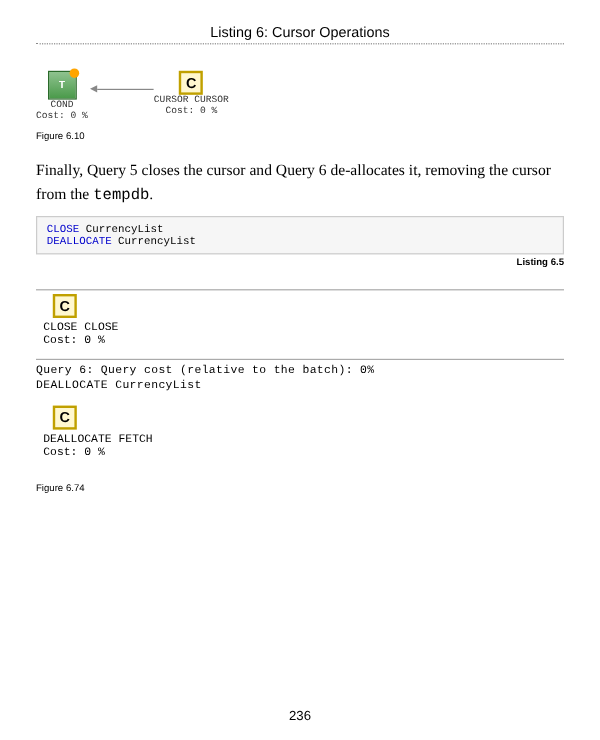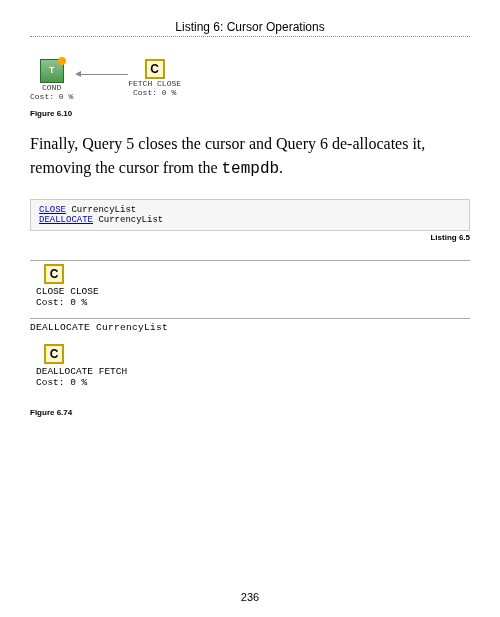--- a/index.html
+++ b/index.html
@@ -91,38 +91,38 @@
     content: "";
     position: absolute;
     left: 2px; top: 2px;
     border-top: 3px solid transparent;
     border-bottom: 3px solid transparent;
     border-right: 6px solid #888;
   }
   .fig-label {
     font-family: Arial, sans-serif;
     font-size: 8px;
-    font-weight: bold;
+    font-weight: normal;
     margin: 6px 0 14px 0;
   }
   .body-text {
-    font-size: 16px;
+    font-size: 13px;
     line-height: 1.5;
-    margin-bottom: 18px;
+    margin-bottom: 8px;
   }
   .mono { font-family: 'Courier New', monospace; }
   .code-box {
     border: 1px solid #ccc;
     background: #f6f6f6;
     padding: 5px 8px;
     font-family: 'Courier New', monospace;
     font-size: 9px;
     margin-bottom: 2px;
   }
-  .kw { color: #0000cc; text-decoration: underline; }
+  .kw { color: #0000cc; }
   .listing-label {
     font-family: Arial, sans-serif;
     font-size: 8px;
     font-weight: bold;
     margin-bottom: 18px;
     text-align: right;
   }
   .query-block {
     border-top: 1px solid #aaa;
     padding: 3px 0 10px 0;
@@ -155,21 +155,21 @@
 
 <div class="plan-row">
   <div class="plan-node">
     <div class="cond-icon"></div>
     <span>COND</span>
     <span>Cost: 0 %</span>
   </div>
   <div class="arrow-line"></div>
   <div class="plan-node">
     <div class="cursor-c">C</div>
-    <span>FETCH CLOSE</span>
+    <span>CURSOR CURSOR</span>
     <span>Cost: 0 %</span>
   </div>
 </div>
 
 <div class="fig-label">Figure 6.10</div>
 
 <p class="body-text">
   <span>Finally, Query 5 closes the cursor and Query 6 de-allocates it, removing the cursor from the </span><span class="mono">tempdb</span><span>.</span>
 </p>
 
@@ -184,20 +184,21 @@
     <div class="icon-row">
         <div class="cursor-c">C</div>
       </div>
     <span>CLOSE CLOSE</span>
     <span>Cost: 0 %</span>
   </div>
 </div>
 
 <div class="query-block">
   <div class="query-header">
+    <div class="qline">Query 6: Query cost (relative to the batch): 0%</div>
     <div class="qline">DEALLOCATE CurrencyList</div>
   </div>
   <div class="query-op">
     <div class="icon-row">
         <div class="cursor-c">C</div>
       </div>
     <span>DEALLOCATE FETCH</span>
     <span>Cost: 0 %</span>
   </div>
 </div>

